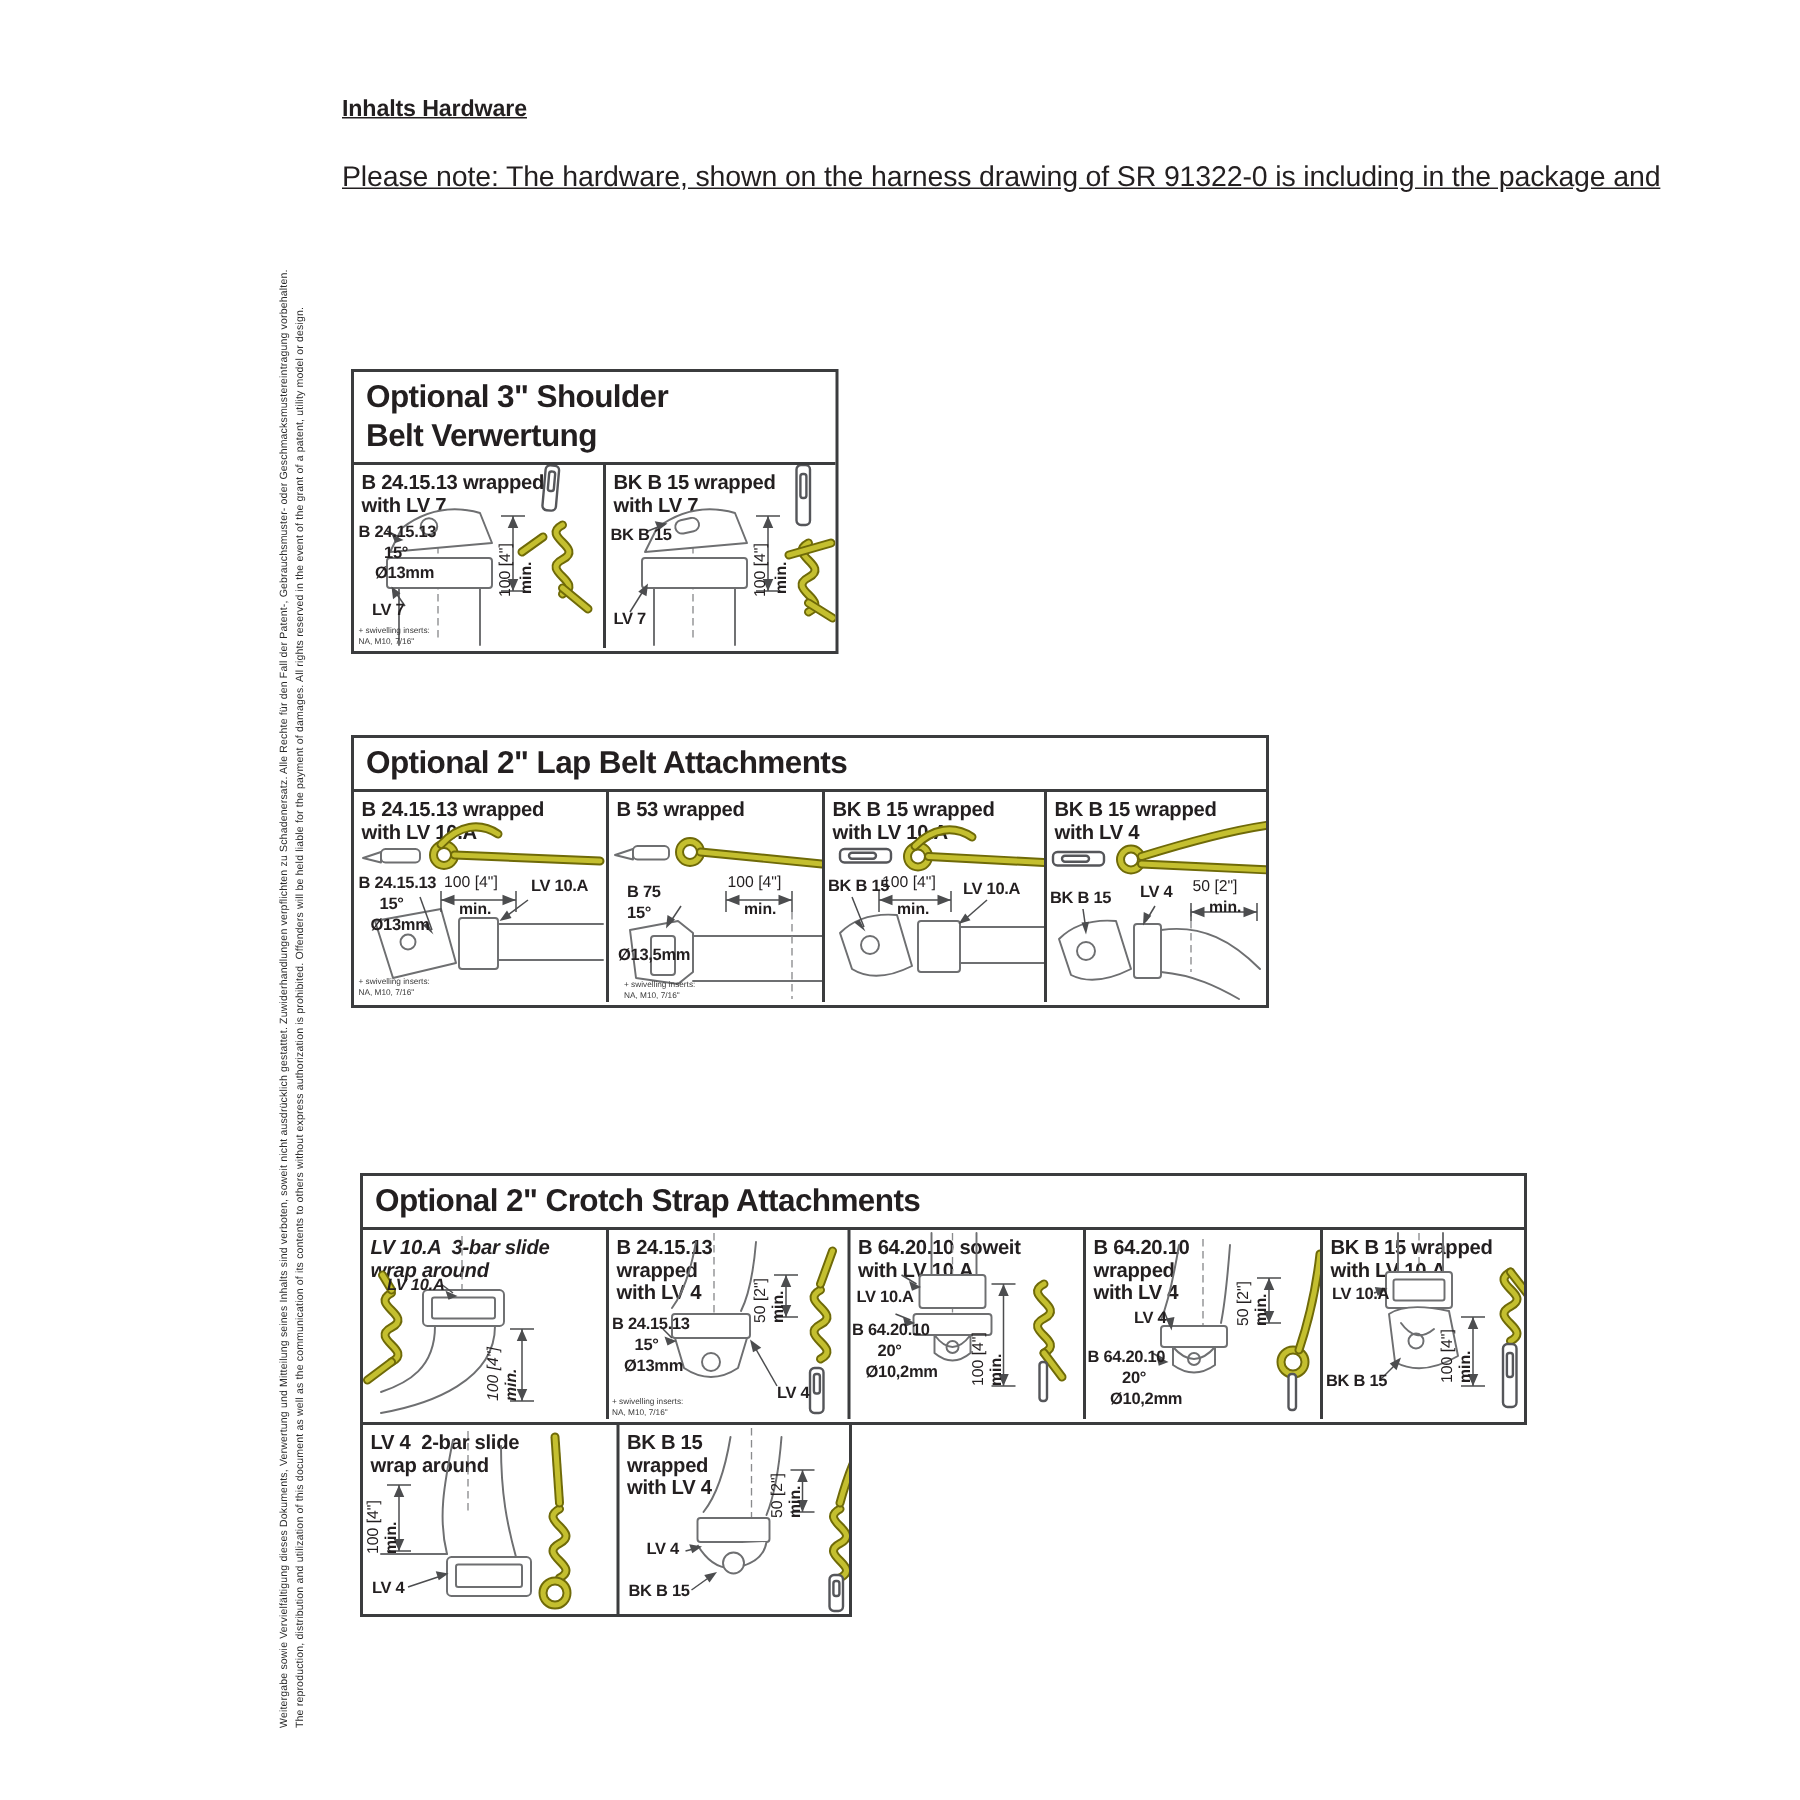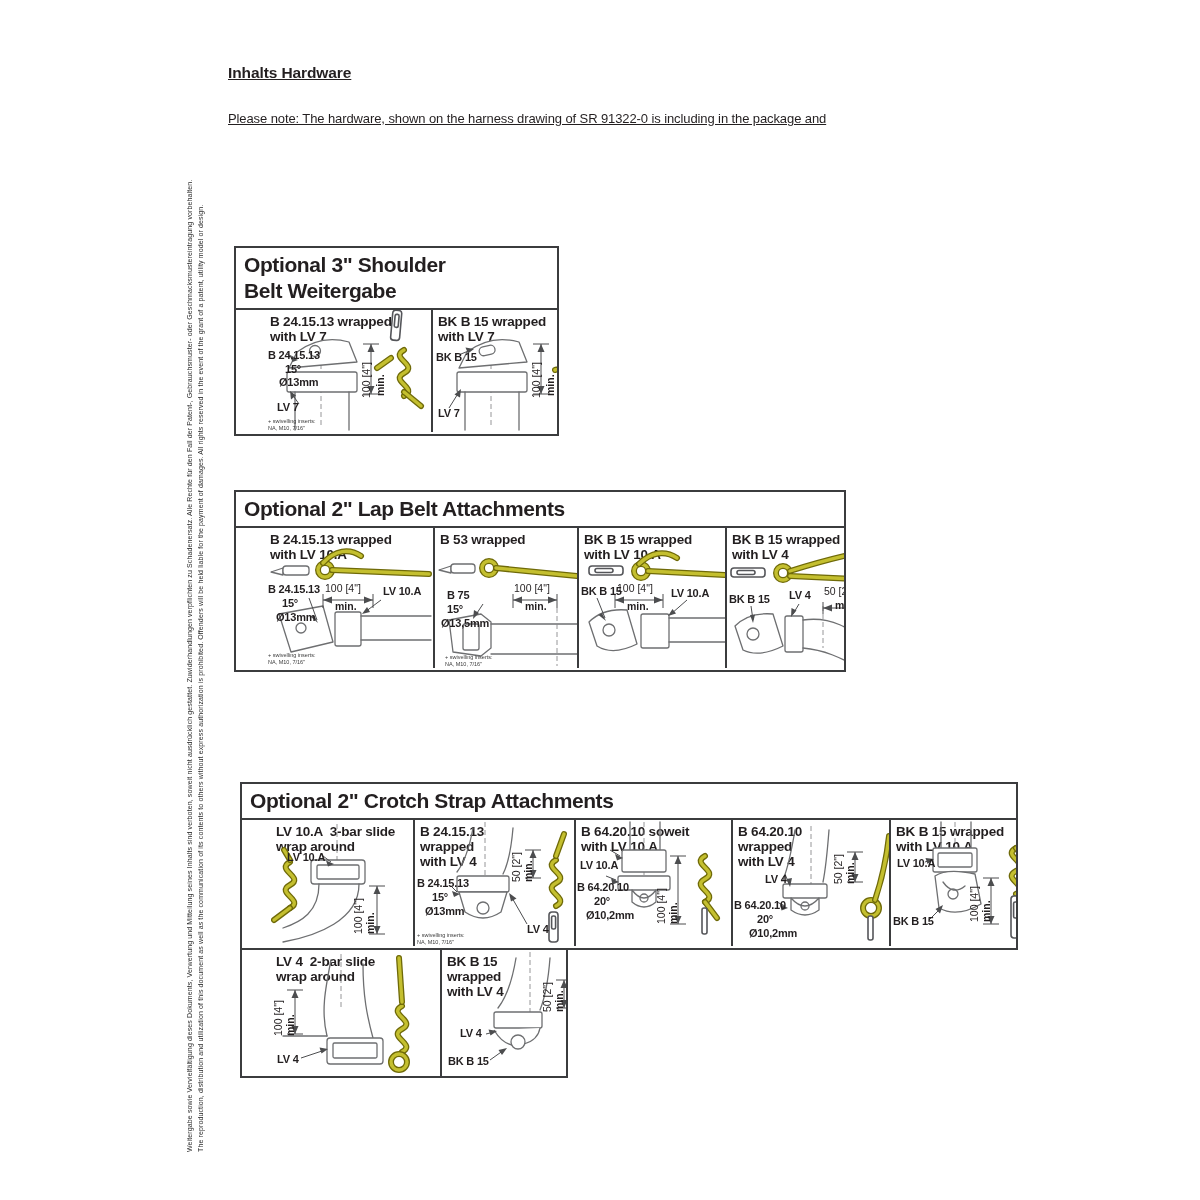--- a/index.html
+++ b/index.html
@@ -4,27 +4,27 @@
 <style>
   html,body{margin:0;padding:0;}
   body{width:1200px;height:1200px;background:#ffffff;position:relative;overflow:hidden;
        font-family:"Liberation Sans", sans-serif;color:#231f20;}
   .abs{position:absolute;}
   
   .vtext{position:absolute;font-size:7px;letter-spacing:.12px;white-space:nowrap;color:#2a2a2a;
          transform:rotate(-90deg);transform-origin:0 0;}
   
   .h1{font-size:15.5px;font-weight:bold;text-decoration:underline;letter-spacing:-.1px;}
-  .note{font-size:13px;line-height:22px;letter-spacing:-.1px;}
+  .note{font-size:19px;line-height:22px;letter-spacing:-.1px;}
   .note div{text-decoration:underline;white-space:pre;}
   
   .box{position:absolute;border:2px solid #3b3c3e;background:#fff;box-sizing:border-box;}
   .btitle{font-weight:bold;font-size:21px;line-height:26px;letter-spacing:-.4px;
           padding:4px 8px 2px 8px;border-bottom:2px solid #3b3c3e;white-space:pre;}
-  .cells{display:flex;align-items:stretch;margin-left:29px;}
+  .cells{display:flex;align-items:stretch;}
   .cell{position:relative;box-sizing:border-box;overflow:hidden;}
   .cell + .cell{border-left:2px solid #3b3c3e;}
   .ph{font-weight:bold;font-size:13.5px;line-height:15px;letter-spacing:-.2px;padding:4px 0 0 5px;}
   .ph div{white-space:pre;}
   .lbl{position:absolute;font-weight:bold;font-size:11px;line-height:11px;white-space:nowrap;letter-spacing:-.2px;}
   .dimn{position:absolute;font-size:10.5px;line-height:10.5px;white-space:nowrap;}
   .dimm{position:absolute;font-size:10.5px;font-weight:bold;line-height:10.5px;white-space:nowrap;}
   .vdim{position:absolute;writing-mode:vertical-rl;transform:rotate(180deg);
         font-size:10.5px;line-height:11px;white-space:nowrap;}
   .vdim.b{font-weight:bold;}
@@ -57,21 +57,21 @@
 
 <div class="vtext" style="left:186px;top:1152px;">Weitergabe sowie Vervielfältigung dieses Dokuments, Verwertung und Mitteilung seines Inhalts sind verboten, soweit nicht ausdrücklich gestattet. Zuwiderhandlungen verpflichten zu Schadenersatz. Alle Rechte für den Fall der Patent-, Gebrauchsmuster- oder Geschmacksmustereintragung vorbehalten.</div>
 <div class="vtext" style="left:197px;top:1152px;">The reproduction, distribution and utilization of this document as well as the communication of its contents to others without express authorization is prohibited. Offenders will be held liable for the payment of damages. All rights reserved in the event of the grant of a patent, utility model or design.</div>
 
 <div class="abs h1" style="left:228px;top:64px;">Inhalts Hardware</div>
 <div class="abs note" style="left:228px;top:108px;">
   <div>Please note: The hardware, shown on the harness drawing of SR 91322-0 is including in the package and</div>
 </div>
 
 <div class="box" style="left:234px;top:246px;width:325px;height:190px;">
-  <div class="btitle" style="height:54px;"><span>Optional 3" Shoulder</span><br><span>Belt Weitergabe</span></div>
+  <div class="btitle" style="height:54px;"><span>Optional 3" Shoulder</span><br><span>Belt Verwertung</span></div>
   <div class="cells" style="height:122px;">
 
     <div class="cell" style="width:166px;">
       <svg width="166" height="122" viewBox="0 0 166 122">
         <path class="dd" d="M56,30 V118"></path>
         <path class="hf" d="M32,42 Q56,24 84,32 L92,52 L24,58 Z"></path>
         <circle class="hf" cx="50" cy="41" r="5.5"></circle>
         <rect class="hf" x="22" y="62" width="70" height="20" rx="2"></rect>
         <path class="h" d="M30,82 V120 M84,82 V120"></path>
         <path class="d" d="M106,34 V84 M98,34 H114 M98,84 H114"></path>
@@ -200,21 +200,21 @@
         <path class="ar" d="M78,72 l9,-3.5 v7 Z M122,72 l-9,-3.5 v7 Z"></path>
         <path class="dd" d="M122,80 V138"></path>
         <path class="d" d="M48,76 L40,88"></path>
           <path class="ar" d="M38,91 l6,-6 l-5,-3 Z"></path>
       </svg>
       <div class="ph">
           <div>B 53 wrapped</div>
         </div>
       <div class="lbl" style="left:12px;top:62px;">B 75</div>
       <div class="lbl" style="left:12px;top:76px;">15°</div>
-      <div class="lbl" style="left:6px;top:90px;">Ø13,5mm</div>
+      <div class="lbl" style="left:6px;top:104px;">Ø13,5mm</div>
       <div class="dimn" style="left:79px;top:55px;">100 [4"]</div>
       <div class="dimm" style="left:90px;top:73px;">min.</div>
       <div class="fn" style="left:10px;top:126px;">
           <div>+ swivelling inserts:</div>
           <div>NA, M10, 7/16"</div>
         </div>
     </div>
 
     <div class="cell" style="width:148px;">
       <svg width="148" height="140" viewBox="0 0 148 140">
@@ -278,21 +278,21 @@
       <div class="dimn" style="left:97px;top:58px;">50 [2"]</div>
       <div class="dimm" style="left:108px;top:72px;">min.</div>
     </div>
   </div>
 </div>
 
 <div class="box" style="left:240px;top:782px;width:778px;height:168px;">
   <div class="btitle" style="height:28px;">Optional 2" Crotch Strap Attachments</div>
   <div class="cells" style="height:126px;">
 
-    <div class="cell" style="width:142px;">
+    <div class="cell" style="width:162px;font-style:italic;">
       <svg width="142" height="126" viewBox="0 0 142 126">
         <g transform="translate(6,38)">
             <use href="#sq"></use>
           </g>
         <path class="so" d="M19,88 l-16,12"></path>
           <path class="s" d="M19,88 l-16,12"></path>
         <path class="so" d="M19,40 l-6,-10"></path>
           <path class="s" d="M19,40 l-6,-10"></path>
         <path class="dd" d="M66,4 V58"></path>
         <rect class="hf" x="40" y="40" width="54" height="24" rx="3"></rect>

